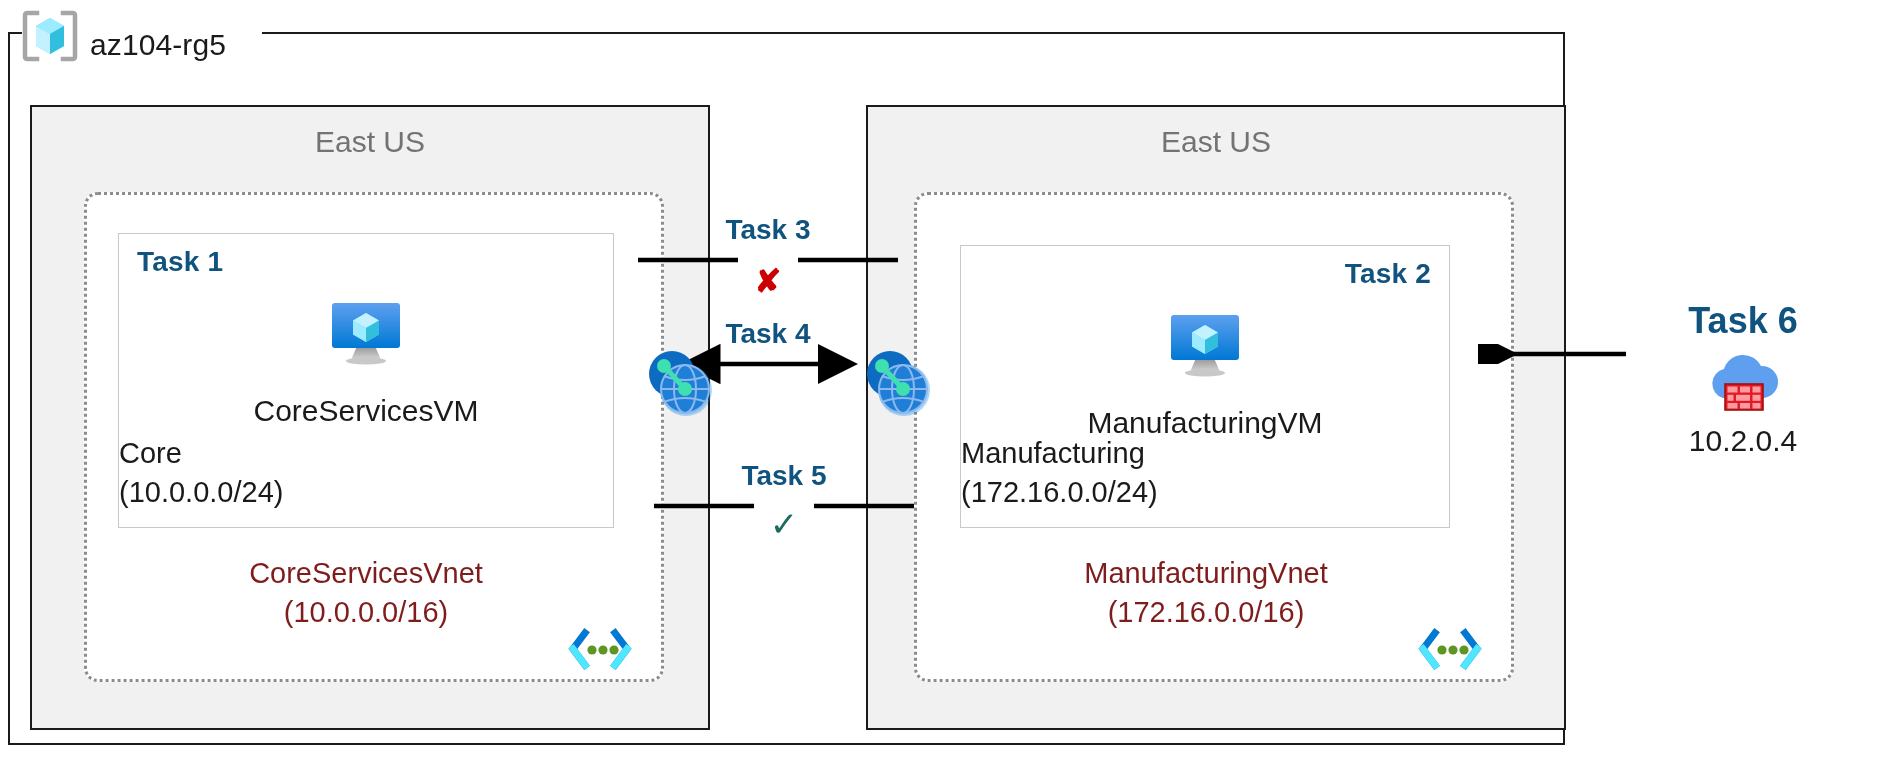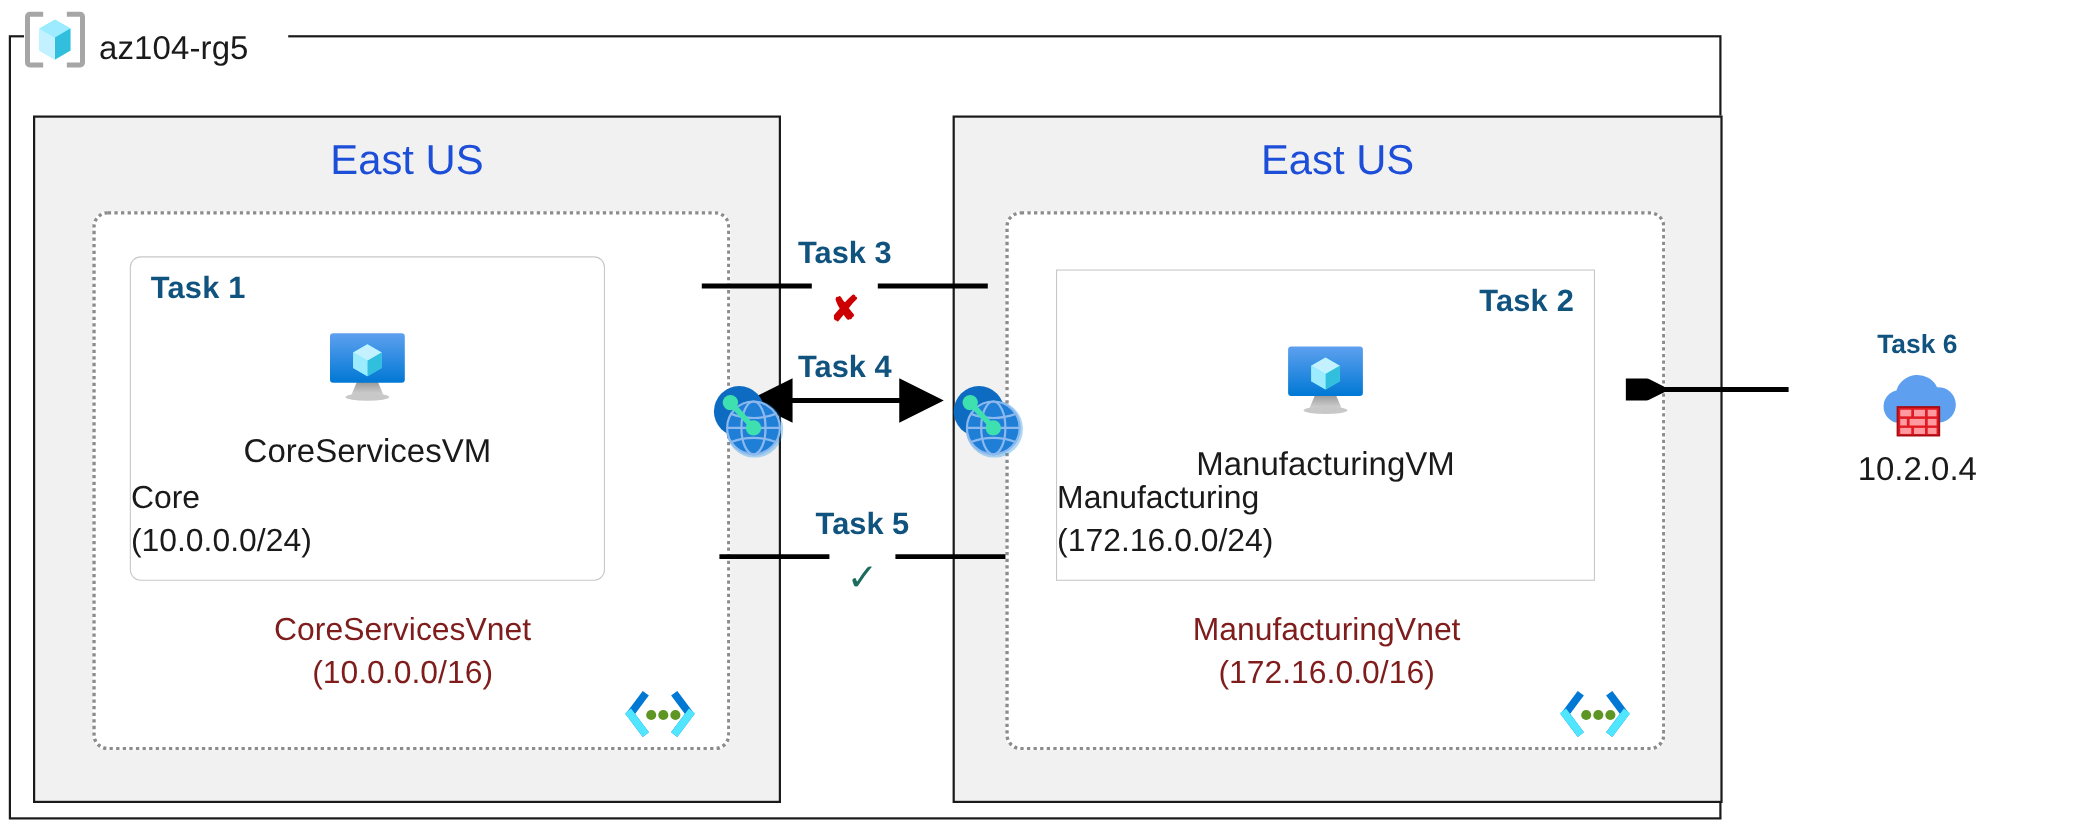--- a/index.html
+++ b/index.html
@@ -45,21 +45,21 @@
   
   .region {
     position: absolute;
     background: #f1f1f1;
     border: 2.5px solid #1a1a1a;
   }
   .region.left  { left: 30px;  top: 105px; width: 680px; height: 625px; }
   .region.right { left: 866px; top: 105px; width: 700px; height: 625px; }
   .region-title {
     position: absolute; left: 0; right: 0; top: 18px;
-    text-align: center; font-size: 38px; color: #1d4ed8;
+    text-align: center; font-size: 30px; color: #737373;
   }
 
   
   .vnet {
     position: absolute;
     background: #ffffff;
     border: 3px dotted #8c8c8c;
     border-radius: 14px;
   }
   .vnet.left  { left: 84px;  top: 192px; width: 580px; height: 490px; }
@@ -69,21 +69,21 @@
     text-align: center; font-size: 29px; line-height: 1.32; color: #7f1d1d;
   }
   .vnet-badge { position: absolute; right: 28px; bottom: 8px; width: 66px; height: 44px; }
 
   
   .subnet {
     position: absolute;
     background: #ffffff;
     border: 1.5px solid #c8c8c8;
   }
-  .subnet.left  { left: 118px; top: 233px; width: 432px; height: 295px; border-radius: 10px; }
+  .subnet.left  { left: 118px; top: 233px; width: 496px; height: 295px; }
   .subnet.right { left: 960px; top: 245px; width: 490px; height: 283px; }
   .task-tag {
     position: absolute; top: 12px;
     font-size: 28px; font-weight: bold; color: #11537f;
     letter-spacing: .2px;
   }
   .task-tag.tl { left: 18px; }
   .task-tag.tr { right: 18px; }
   .vm-row {
     position: absolute; left: 0; right: 0; top: 56px;
@@ -108,21 +108,21 @@
     font-size: 28px; font-weight: bold; color: #11537f; left: 0;
   }
   .gutter-mark {
     position: absolute; width: 260px; text-align: center; left: 0;
     font-size: 30px; font-weight: bold;
   }
   .arrow-svg { position: absolute; left: 0; top: 0; }
 
   
   .fw-group { position: absolute; left: 1608px; top: 300px; width: 270px; text-align: center; }
-  .fw-task { font-size: 24px; font-weight: bold; color: #11537f; }
+  .fw-task { font-size: 36px; font-weight: bold; color: #11537f; }
   .fw-sub  { font-size: 30px; color: #1a1a1a; margin-top: 2px; }
   .fw-icon { width: 92px; height: 72px; margin: 6px auto 0; display: block; }
   .fw-ip   { font-size: 30px; color: #1a1a1a; margin-top: 4px; }
   .fw-line { position: absolute; left: 1478px; top: 344px; }
 </style>
 </head>
 <body>
 
 <div class="canvas">
 

